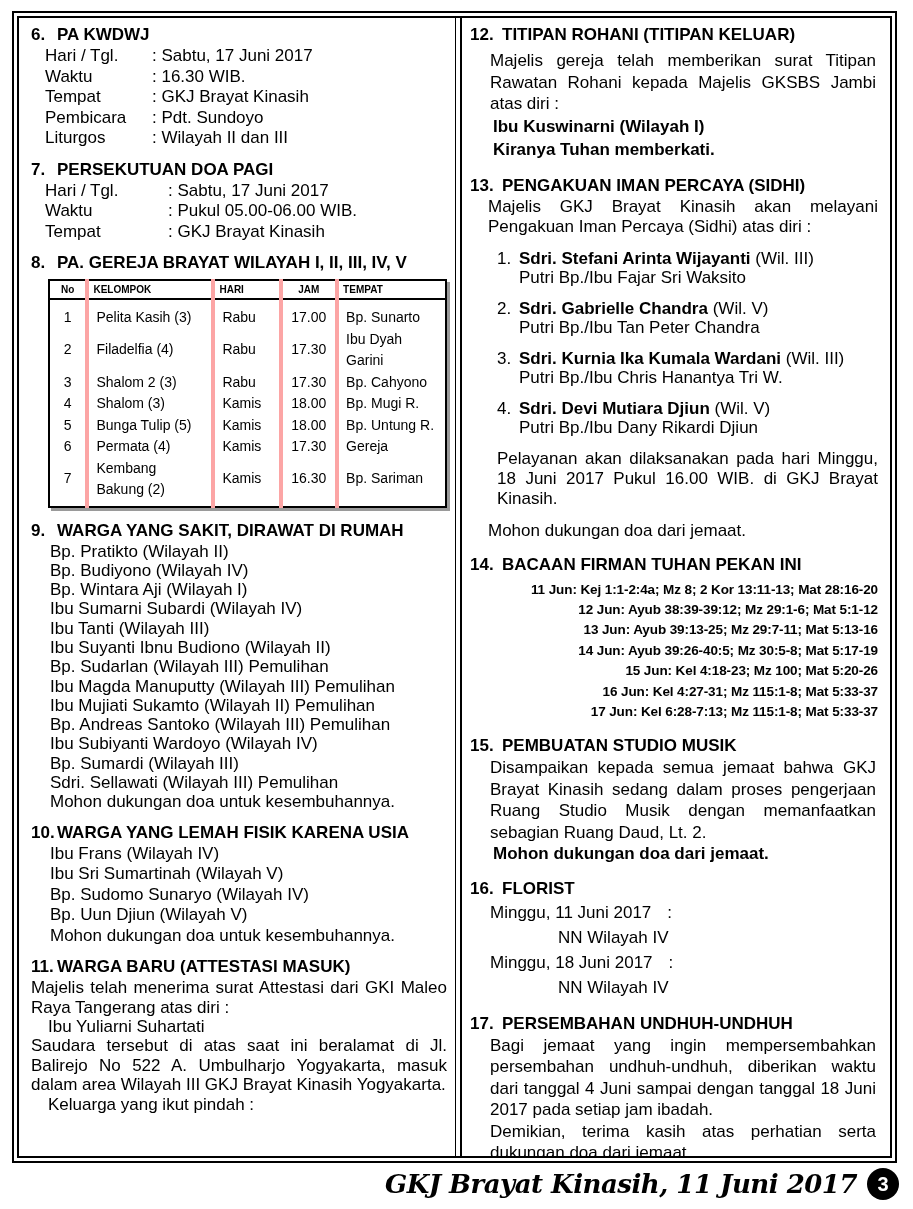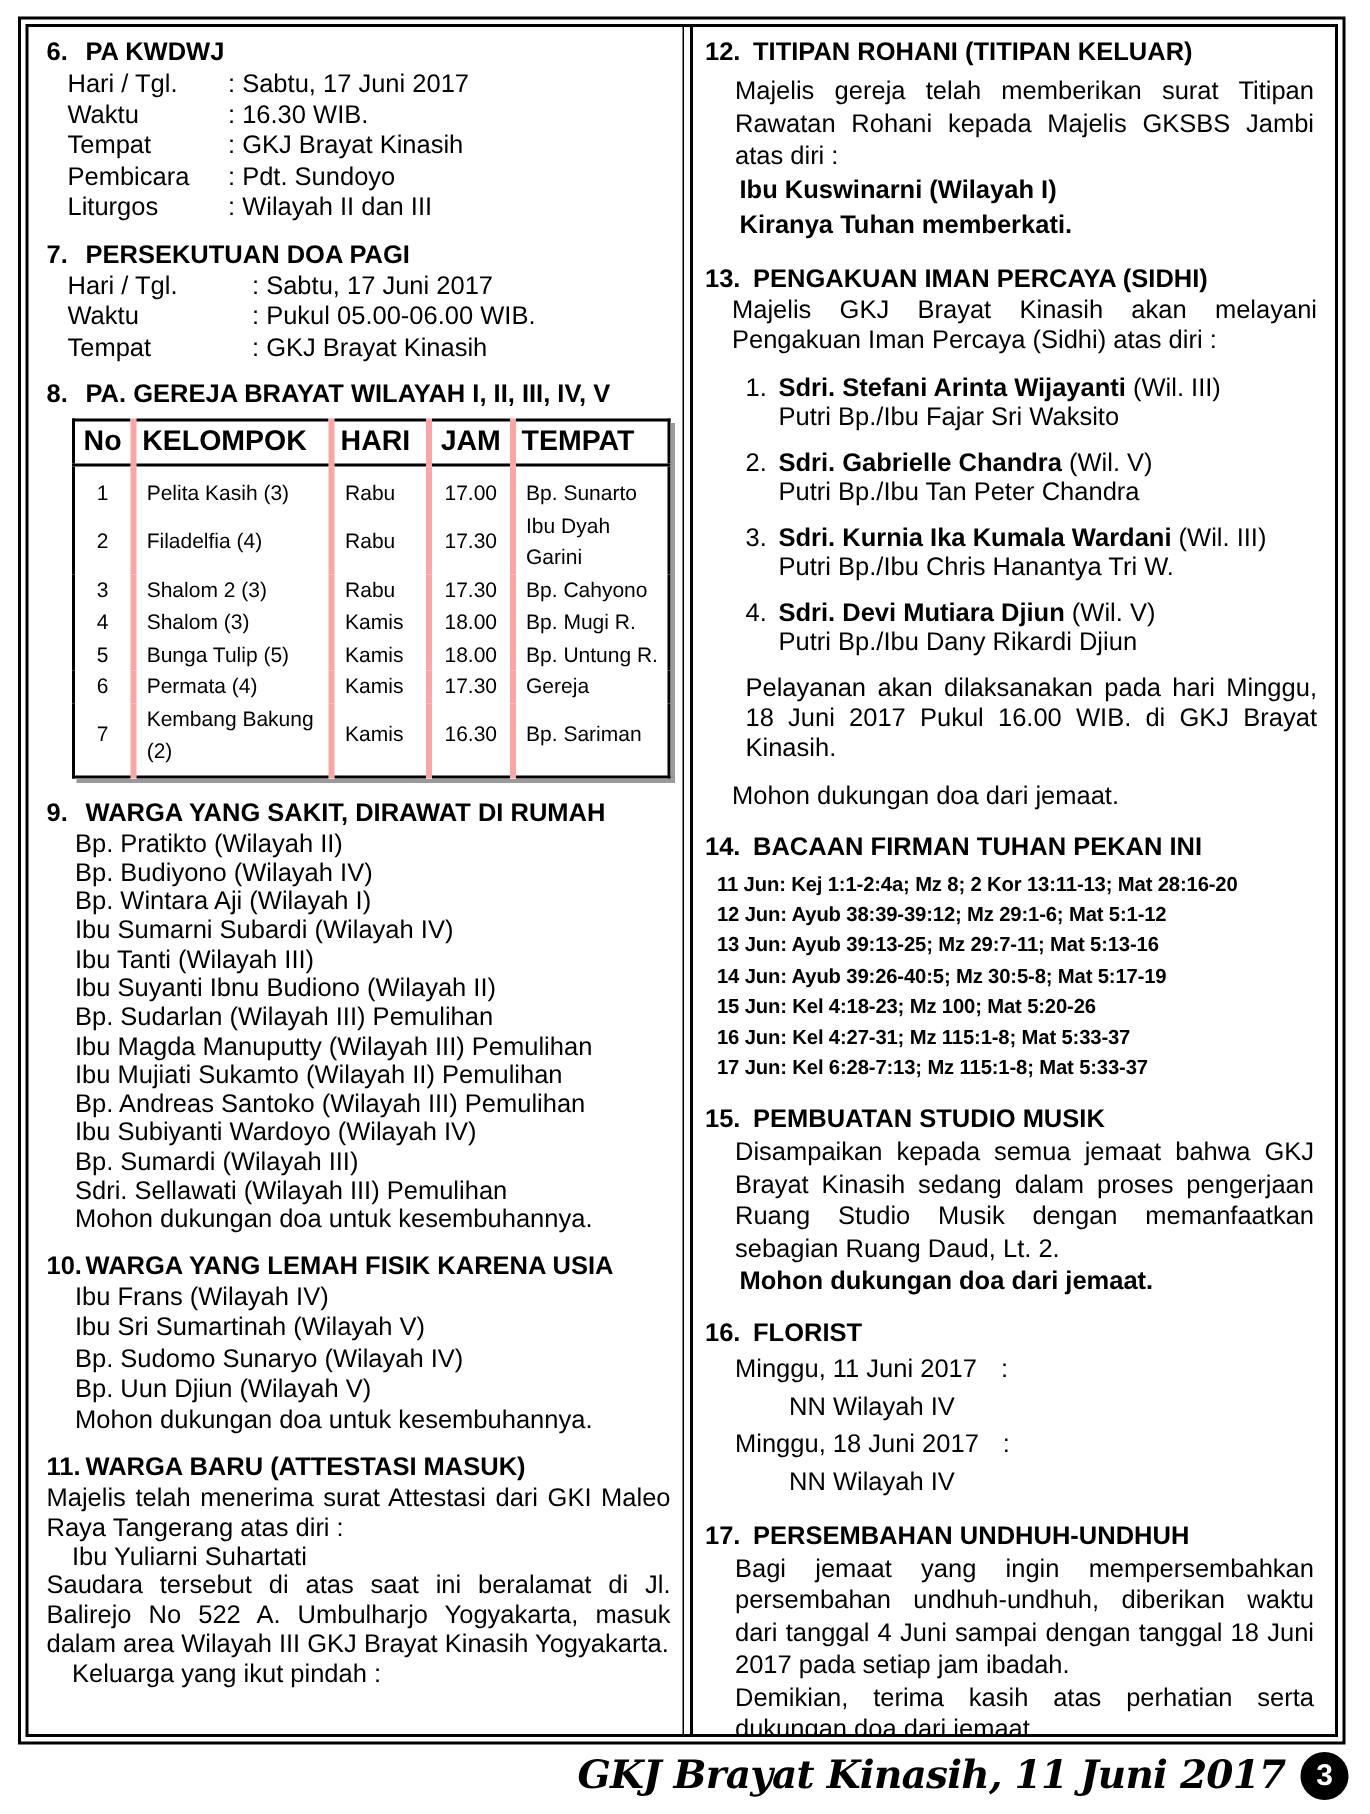--- a/index.html
+++ b/index.html
@@ -28,21 +28,21 @@
   
   .kv{display:flex;margin-left:14px;line-height:20.5px;}
   .kv .k{flex:none;width:107px;}
   .kv.wide .k{width:123px;}
   
   .ln{margin-left:19px;line-height:20.5px;}
   .tight .ln{line-height:19.3px;}
   
   table.sched{border-collapse:collapse;border:2px solid #000;box-shadow:3px 3px 0 #9a9a9a;
     margin:5px 0 2px 17px;font-size:14px;}
-  table.sched th{border-bottom:2px solid #000;font-size:19px;padding:3px 4px;font-weight:bold;}
+  table.sched th{border-bottom:2px solid #000;font-size:10px;padding:3px 4px;font-weight:bold;}
   table.sched th,table.sched td{border-left:4px solid #fca5a5;}
   table.sched th:first-child,table.sched td:first-child{border-left:none;}
   table.sched td{padding:0 5px;line-height:21.5px;font-size:14px;}
   table.sched tbody tr:first-child td{padding-top:7px;}
   table.sched tbody tr:last-child td{padding-bottom:5px;}
   .c-no{width:30px;text-align:center;}
   .c-kel{width:126px;text-align:left;}
   .c-hari{width:55px;text-align:left;}
   .c-jam{width:45px;text-align:center;}
   .c-tem{width:106px;text-align:left;}
@@ -56,25 +56,25 @@
   .item{margin-left:27px;margin-top:12px;line-height:19px;}
   .item .row1{display:flex;}
   .item .inum{flex:none;width:22px;}
   .item .name{font-weight:bold;}
   .item .row2{margin-left:22px;}
   .pelayanan{margin-left:27px;margin-top:12px;text-align:justify;line-height:20px;}
   .mohon{margin-left:18px;margin-top:12px;line-height:20px;}
   
   .reading{margin-left:8px;line-height:20.4px;font-weight:bold;font-size:13.5px;
     white-space:nowrap;letter-spacing:-0.1px;}
-  .readings{margin-top:4px;}
+  .readings{margin-top:4px;text-align:right;}
   
   .f-date{margin-left:20px;line-height:25px;display:flex;}
   .f-colon{margin-left:16px;}
-  .f-val{margin-left:56px;line-height:25px;}
+  .f-val{margin-left:88px;line-height:25px;}
   
   .footer{position:absolute;right:14px;top:1168px;display:flex;align-items:center;}
   .footer-text{font-family:"DejaVu Serif",serif;font-style:italic;font-weight:bold;
     font-size:26px;letter-spacing:-0.5px;}
   .page-badge{margin-left:10px;width:32px;height:32px;border-radius:50%;background:#000;
     color:#fff;font-weight:bold;font-size:20px;line-height:32px;text-align:center;
     font-family:"Liberation Sans",sans-serif;font-style:normal;}
 </style>
 </head>
 <body>

